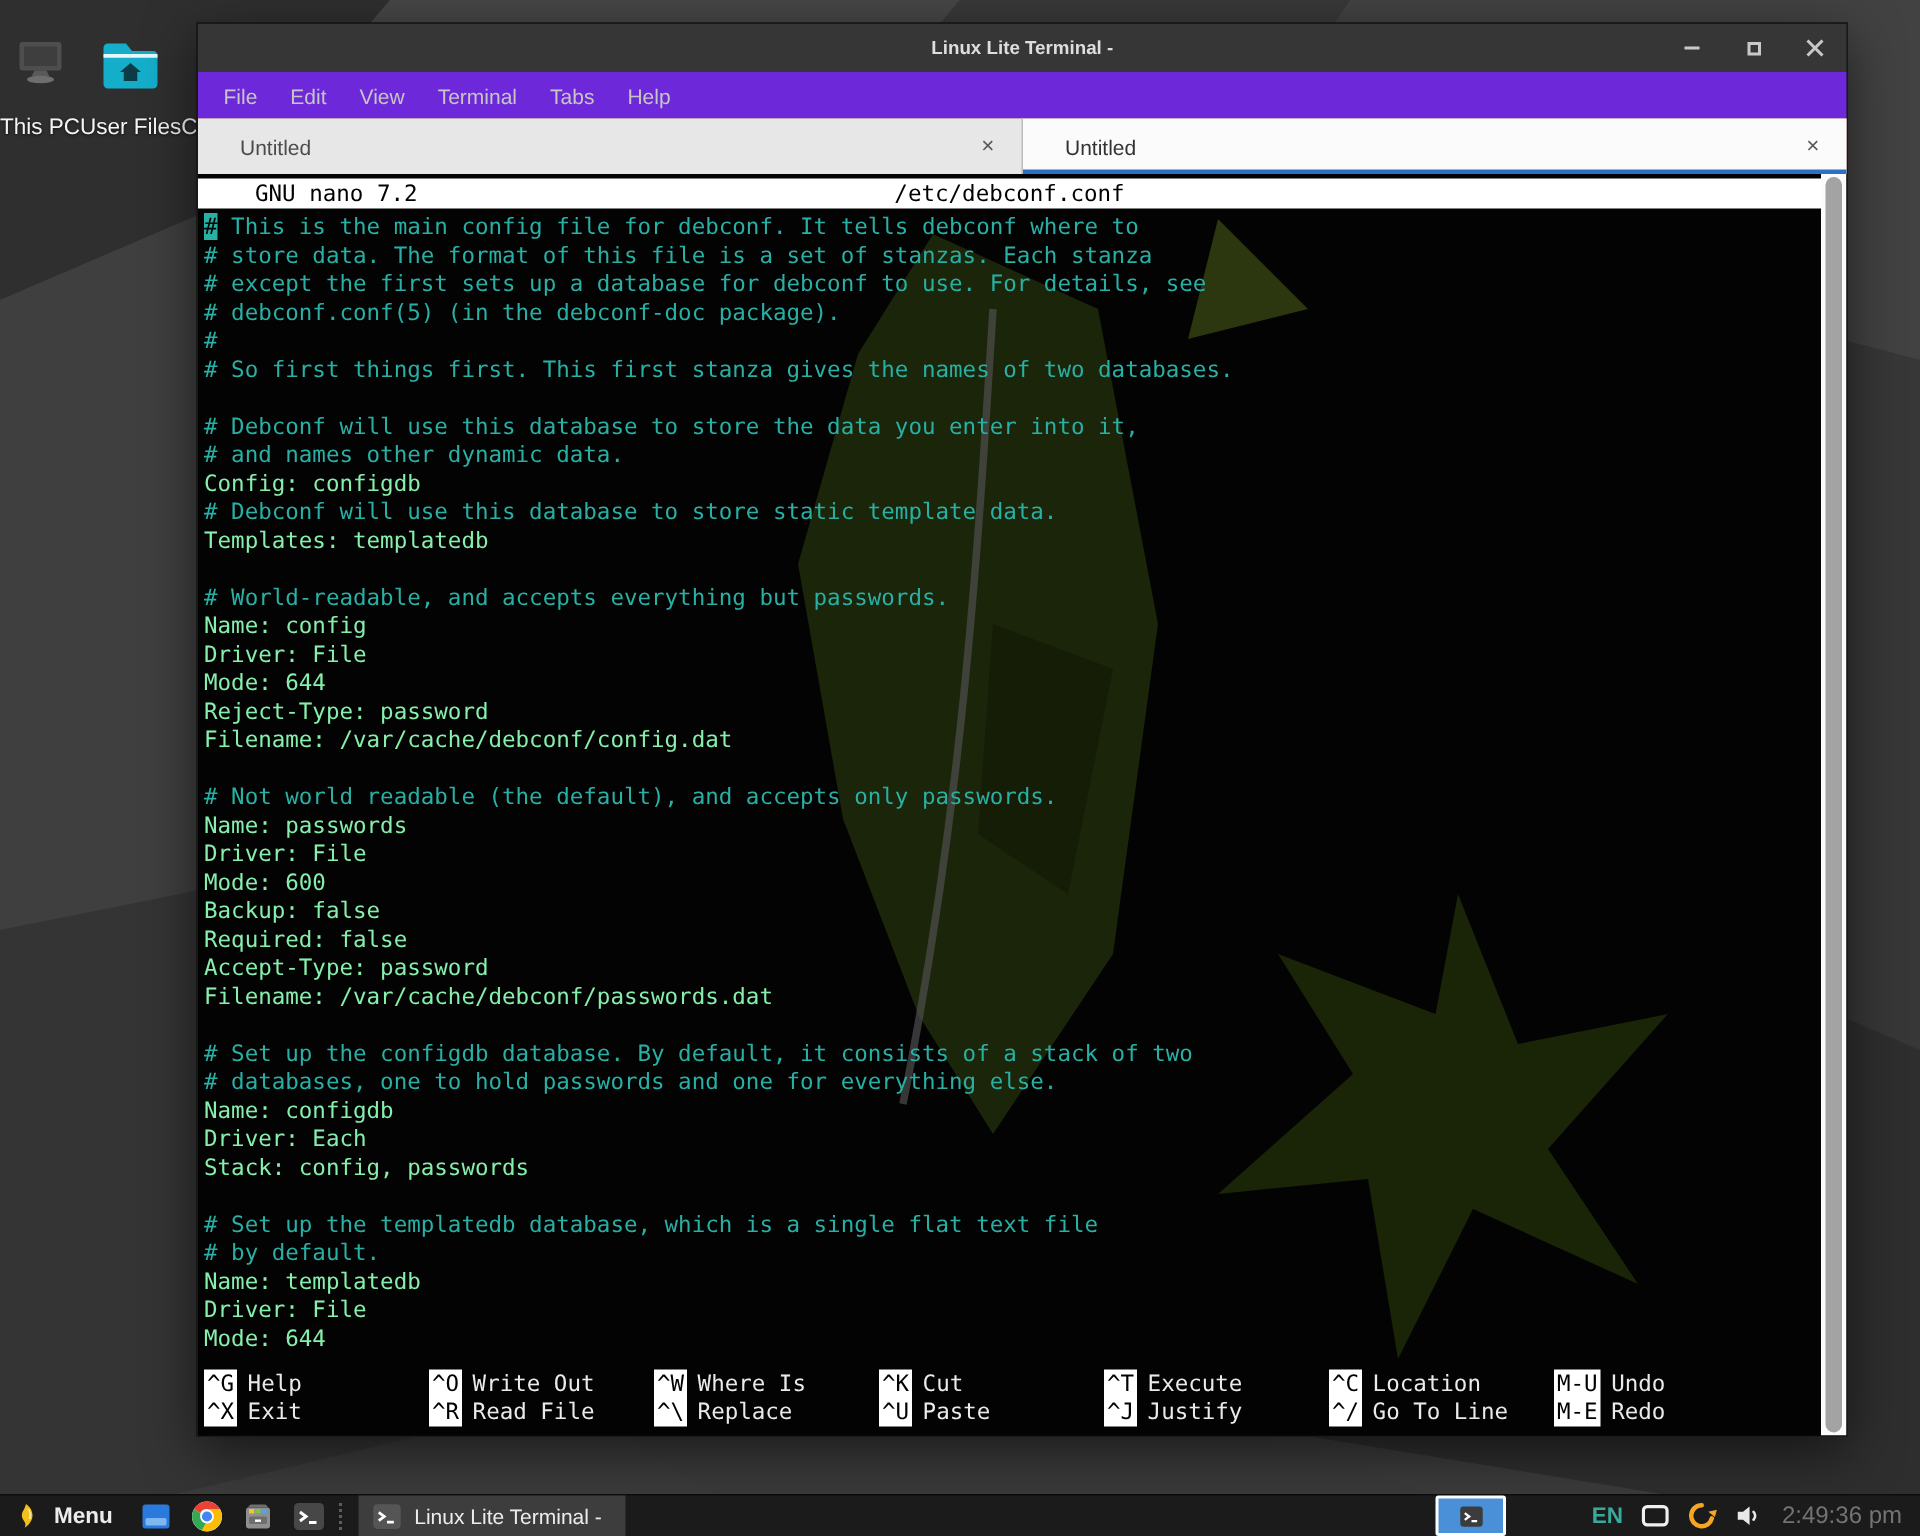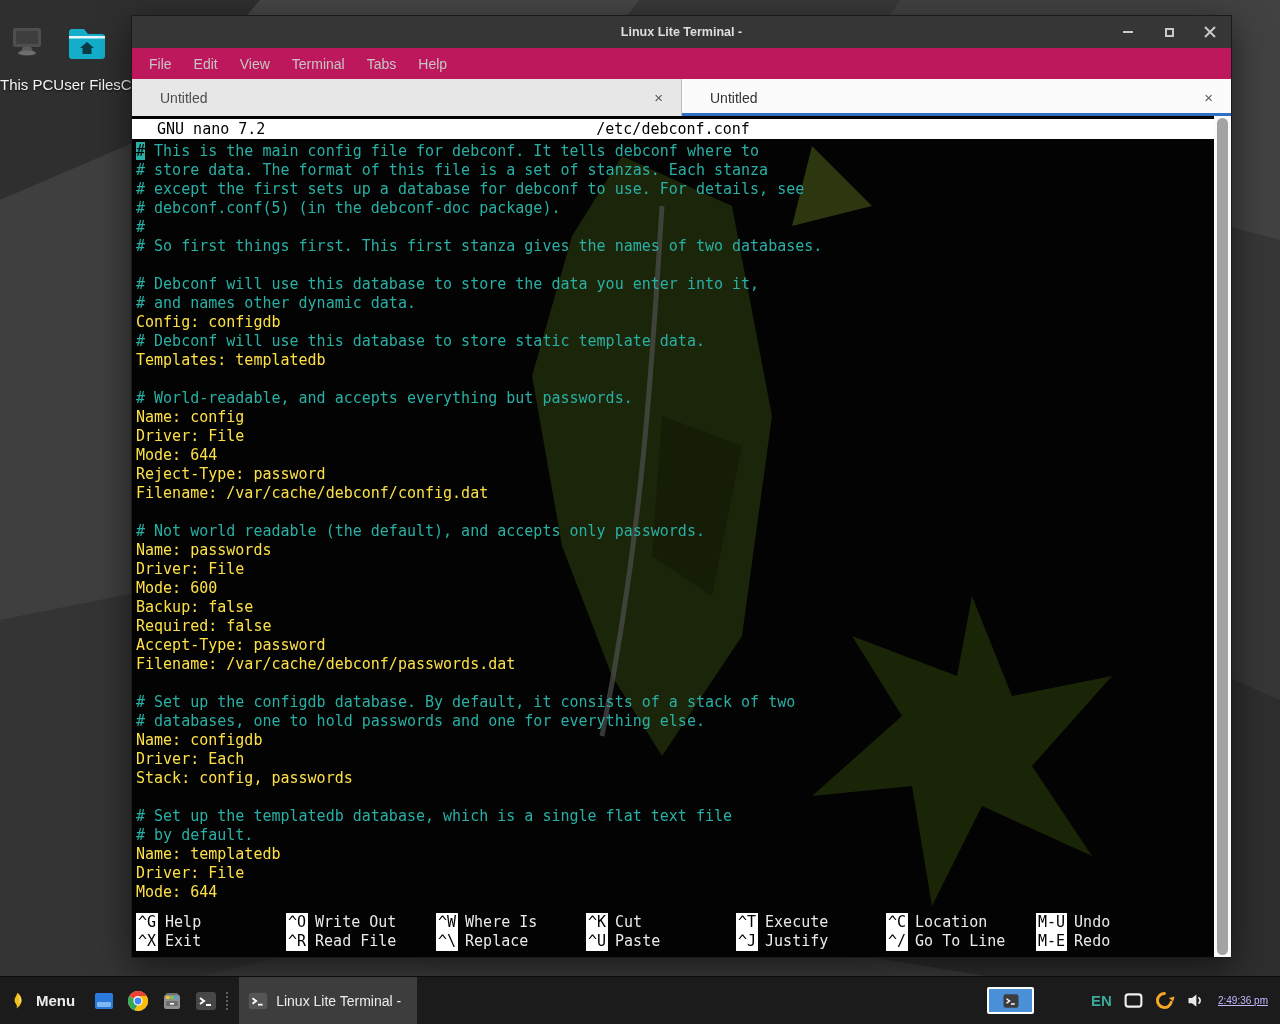--- a/index.html
+++ b/index.html
@@ -25,61 +25,61 @@
   
   .window{position:absolute;left:131px;top:15px;width:1101px;height:943px;background:#030303;
           border:1px solid #1a1a1a;box-shadow:0 10px 34px rgba(0,0,0,.55);}
   .titlebar{height:32px;background:#363636;position:relative;display:flex;align-items:center;justify-content:center;}
   .title{font-size:12.5px;font-weight:bold;color:#dedede;}
   .win-controls{position:absolute;right:14px;top:0;height:100%;display:flex;align-items:center;gap:27px;}
   .wc{width:14px;height:14px;display:flex;align-items:center;justify-content:center;}
   .wc .bar{width:10px;height:2px;background:#c9c9c9;}
   .wc .box{width:9px;height:9px;border:2px solid #c9c9c9;}
   .wc svg{width:12px;height:12px;}
-  .menubar{height:31px;background:#be185d;display:flex;align-items:center;padding-left:6px;}
+  .menubar{height:31px;background:#6d28d9;display:flex;align-items:center;padding-left:6px;}
   .menu-item{color:#c6c6c6;font-size:14px;padding:0 11px;}
   .tabbar{height:37px;display:flex;background:#fca5a5;}
   .tab{flex:1;display:flex;align-items:center;position:relative;padding:0 18px 0 28px;font-size:14px;}
   .tab.inactive{background:#e7e7e7;color:#4c4c4c;border-right:1px solid #bdbdbd;}
   .tab.active{background:#fbfbfb;color:#333;box-shadow:inset 0 -3px 0 var(--accent-blue);}
   .tab-close{margin-left:auto;color:#5a5a5a;font-size:15px;line-height:1;}
   
   .terminal{position:absolute;left:0;top:100px;right:0;bottom:0;background:#030303;overflow:hidden;
             font-family:"DejaVu Sans Mono","Liberation Mono",monospace;font-size:15px;}
   .watermark{position:absolute;left:280px;top:0;width:750px;height:820px;}
   .nano-header{position:absolute;left:0;right:17px;top:3px;height:20px;background:#ffffff;color:#000;display:flex;align-items:center;}
-  .nano-app{padding-left:25px;position:relative;z-index:2;}
+  .nano-app{padding-left:38px;position:relative;z-index:2;}
   .nano-file{position:absolute;left:0;right:0;text-align:center;z-index:1;}
   .nano-lines{position:absolute;left:4px;top:26px;right:22px;z-index:2;}
-  .tline{height:19px;line-height:19px;white-space:pre;color:#fde047;}
+  .tline{height:19px;line-height:19px;white-space:pre;color:#86efac;}
   .tline.comment{color:var(--comment-teal);}
   .cursor{background:var(--comment-teal);color:#000;}
   .nano-shortcuts{position:absolute;left:4px;right:22px;bottom:6px;z-index:2;}
   .sc-row{display:grid;grid-template-columns:repeat(6,150px) 1fr;height:19px;line-height:19px;}
   .sck{display:inline-block;background:#fff;color:#000;padding:0 2px;}
   .scl{color:#eaeaea;margin-left:7px;}
   .term-scrollbar{position:absolute;right:0;top:0;bottom:0;width:17px;background:#fbfbfb;z-index:3;}
   .term-thumb{position:absolute;left:3px;right:3px;top:2px;bottom:2px;background:#a3a3a3;border-radius:7px;}
   
-  .taskbar{position:absolute;left:0;bottom:0;width:100%;height:48px;background:#1b1b1b;display:flex;align-items:center;border-top:1px solid #0c0c0c;}
+  .taskbar{position:absolute;left:0;bottom:0;width:100%;height:28px;background:#1b1b1b;display:flex;align-items:center;border-top:1px solid #0c0c0c;}
   .tb-logo{width:20px;height:22px;margin-left:9px;}
   .tb-menu-label{color:#ececec;font-size:15px;font-weight:bold;margin:0 12px 0 7px;}
   .tb-icon{width:24px;height:24px;margin:0 5px;}
   .tb-sep{width:6px;height:18px;margin:0 3px;border-left:2px dotted #5d5d5d;}
   .task-button{display:flex;align-items:center;gap:7px;background:#3d3d3d;height:100%;padding:0 16px 0 8px;margin-left:4px;}
   .task-button .tb-icon{margin:0;width:22px;height:22px;}
   .task-label{color:#ececec;font-size:14px;white-space:nowrap;}
   .tb-right{margin-left:auto;display:flex;align-items:center;height:100%;}
   .pager-button{width:47px;height:27px;background:var(--tray-highlight-blue);border:2px solid #fff;border-radius:2px;
                 display:flex;align-items:center;justify-content:center;margin-right:57px;}
   .pager-button svg{width:20px;height:18px;}
   .lang{color:var(--lang-teal);font-weight:bold;font-size:15px;margin-right:6px;}
   .tray-icon{width:21px;height:21px;margin:0 5px;display:flex;align-items:center;justify-content:center;}
   .tray-icon svg{width:100%;height:100%;}
-  .clock{color:#c4b5fd;font-size:10px;margin:0 12px 0 7px;white-space:nowrap;text-decoration:underline;}
+  .clock{color:#737373;font-size:16px;margin:0 12px 0 7px;white-space:nowrap;}
 </style>
 </head>
 <body>
 
 <div class="wallpaper">
   <svg width="1280" height="1024" viewBox="0 0 1280 1024" preserveAspectRatio="none">
     <rect width="1280" height="1024" fill="#3b3b3b"></rect>
     <polygon points="0,0 260,0 140,140 0,200" fill="#2f2f2f"></polygon>
     <polygon points="260,0 640,0 420,260 140,140" fill="#464646"></polygon>
     <polygon points="640,0 900,0 820,120 420,260" fill="#383838"></polygon>

